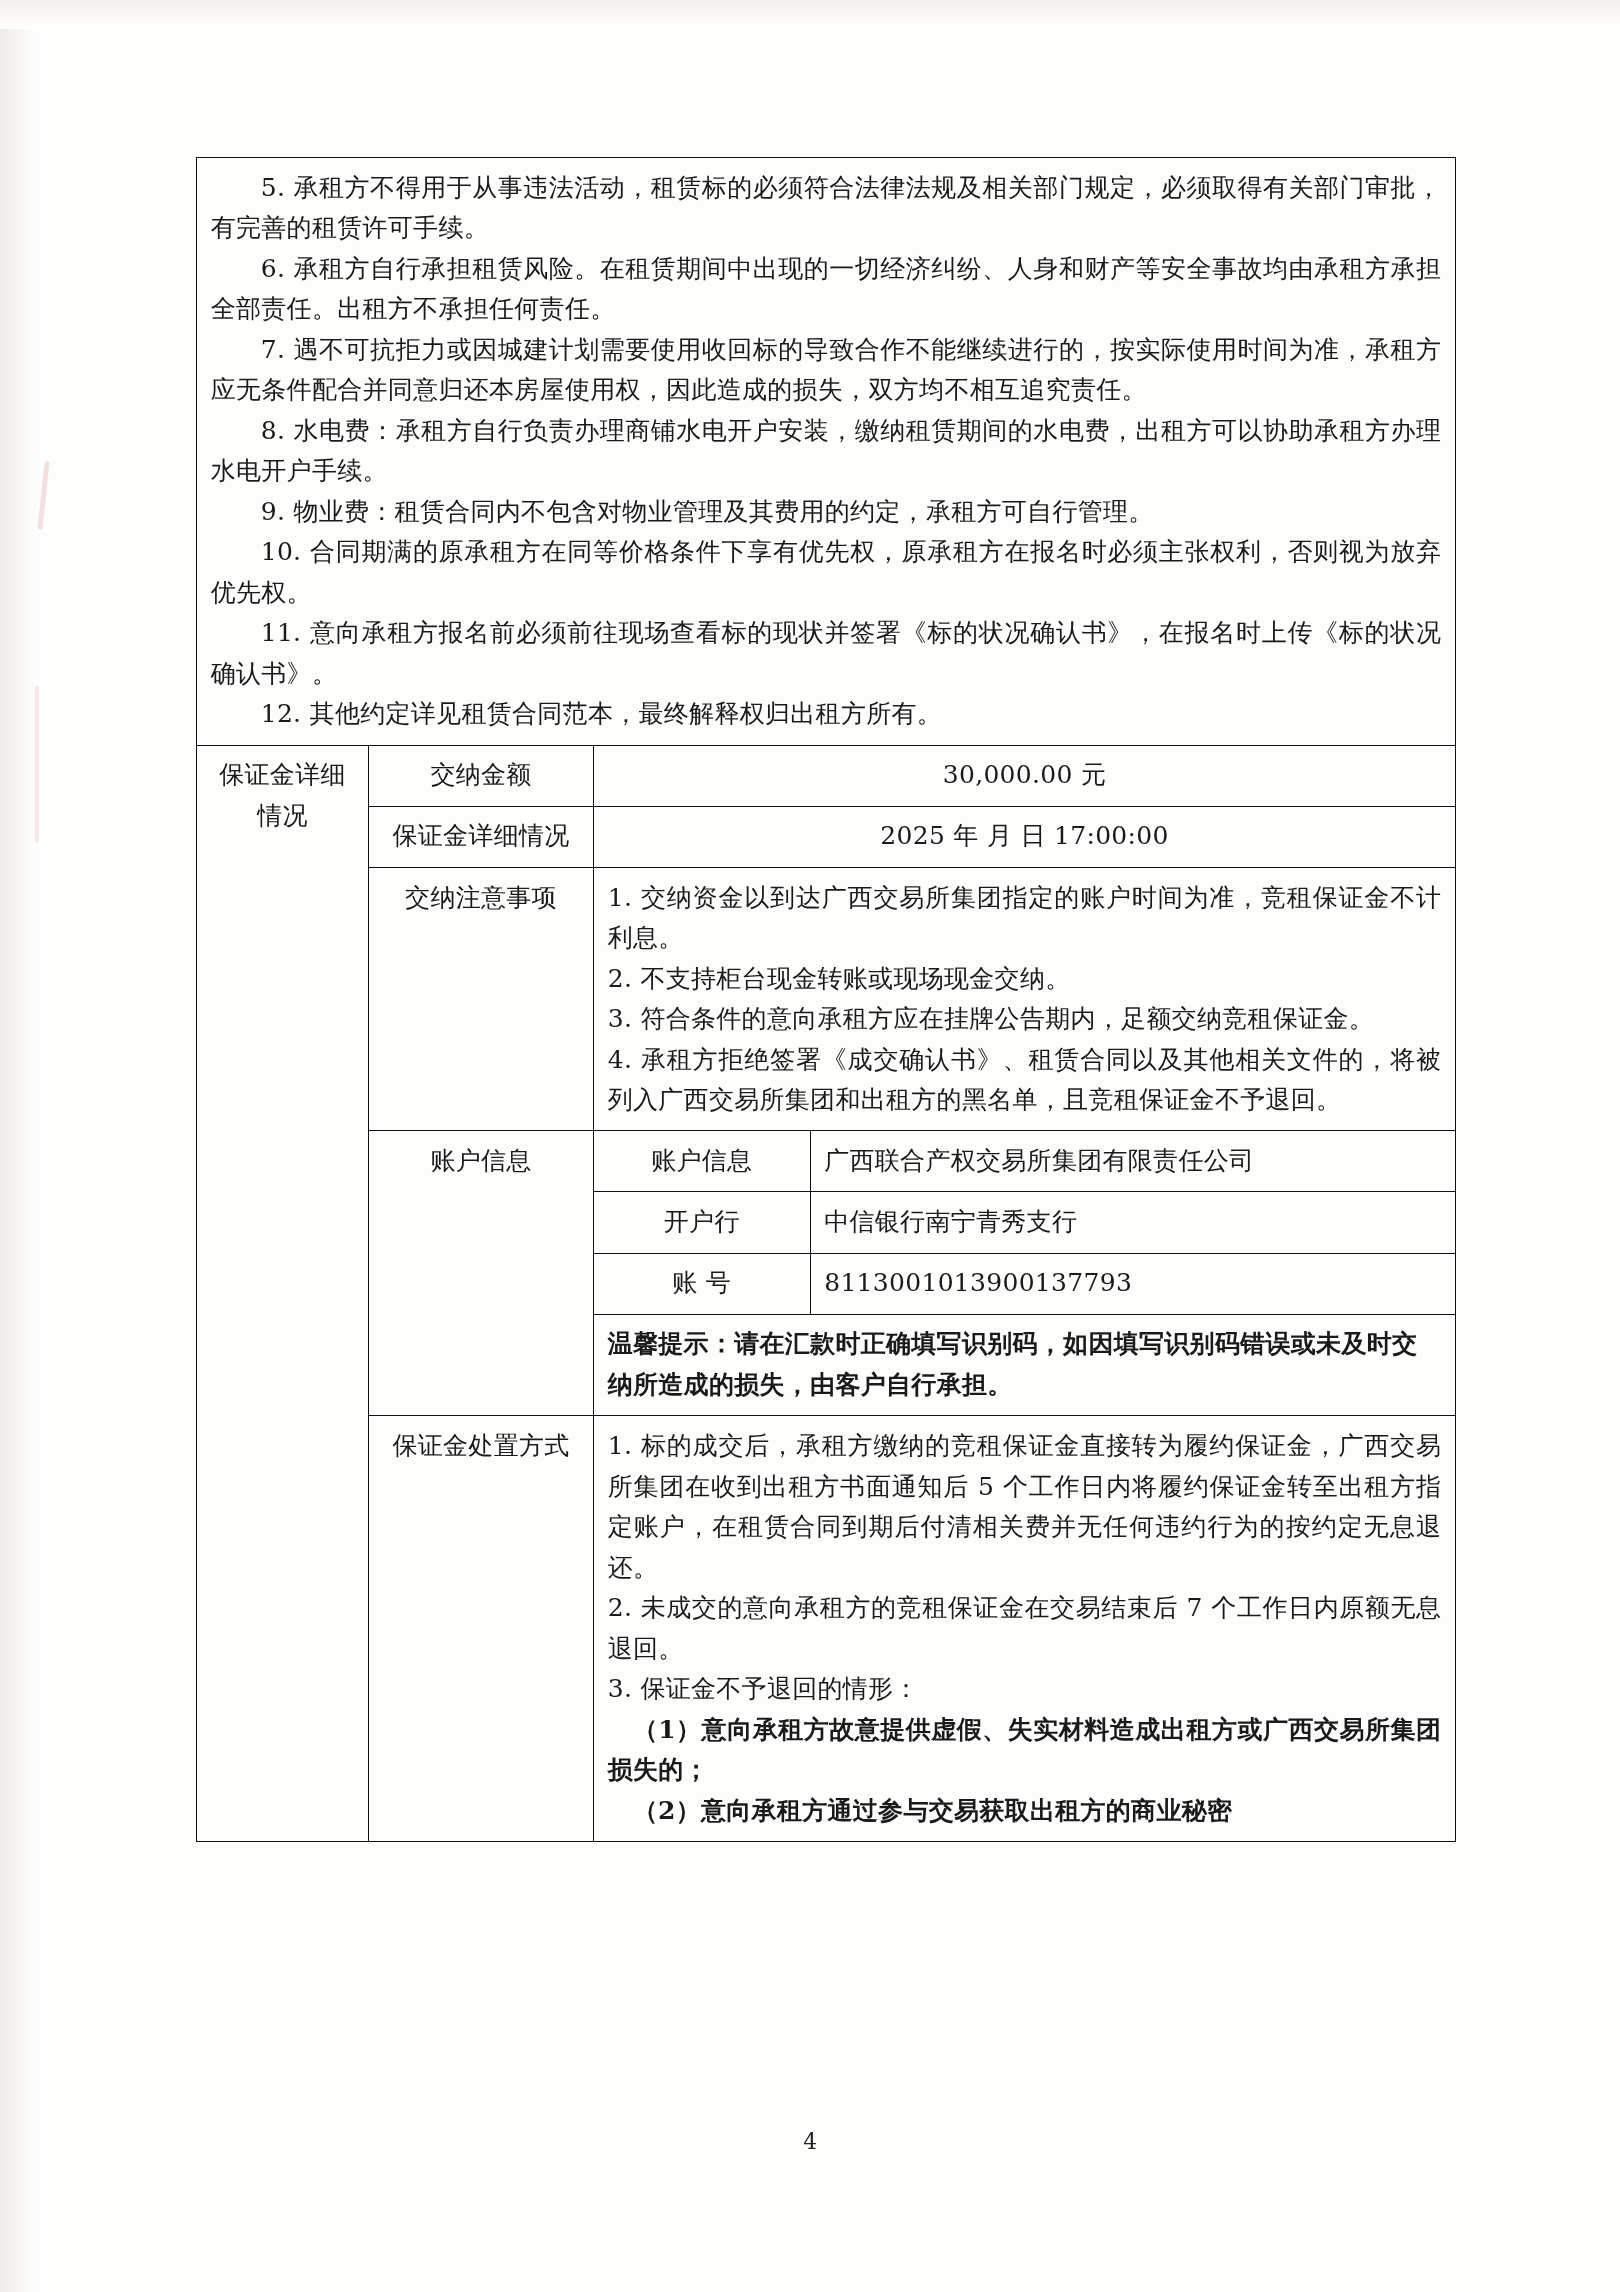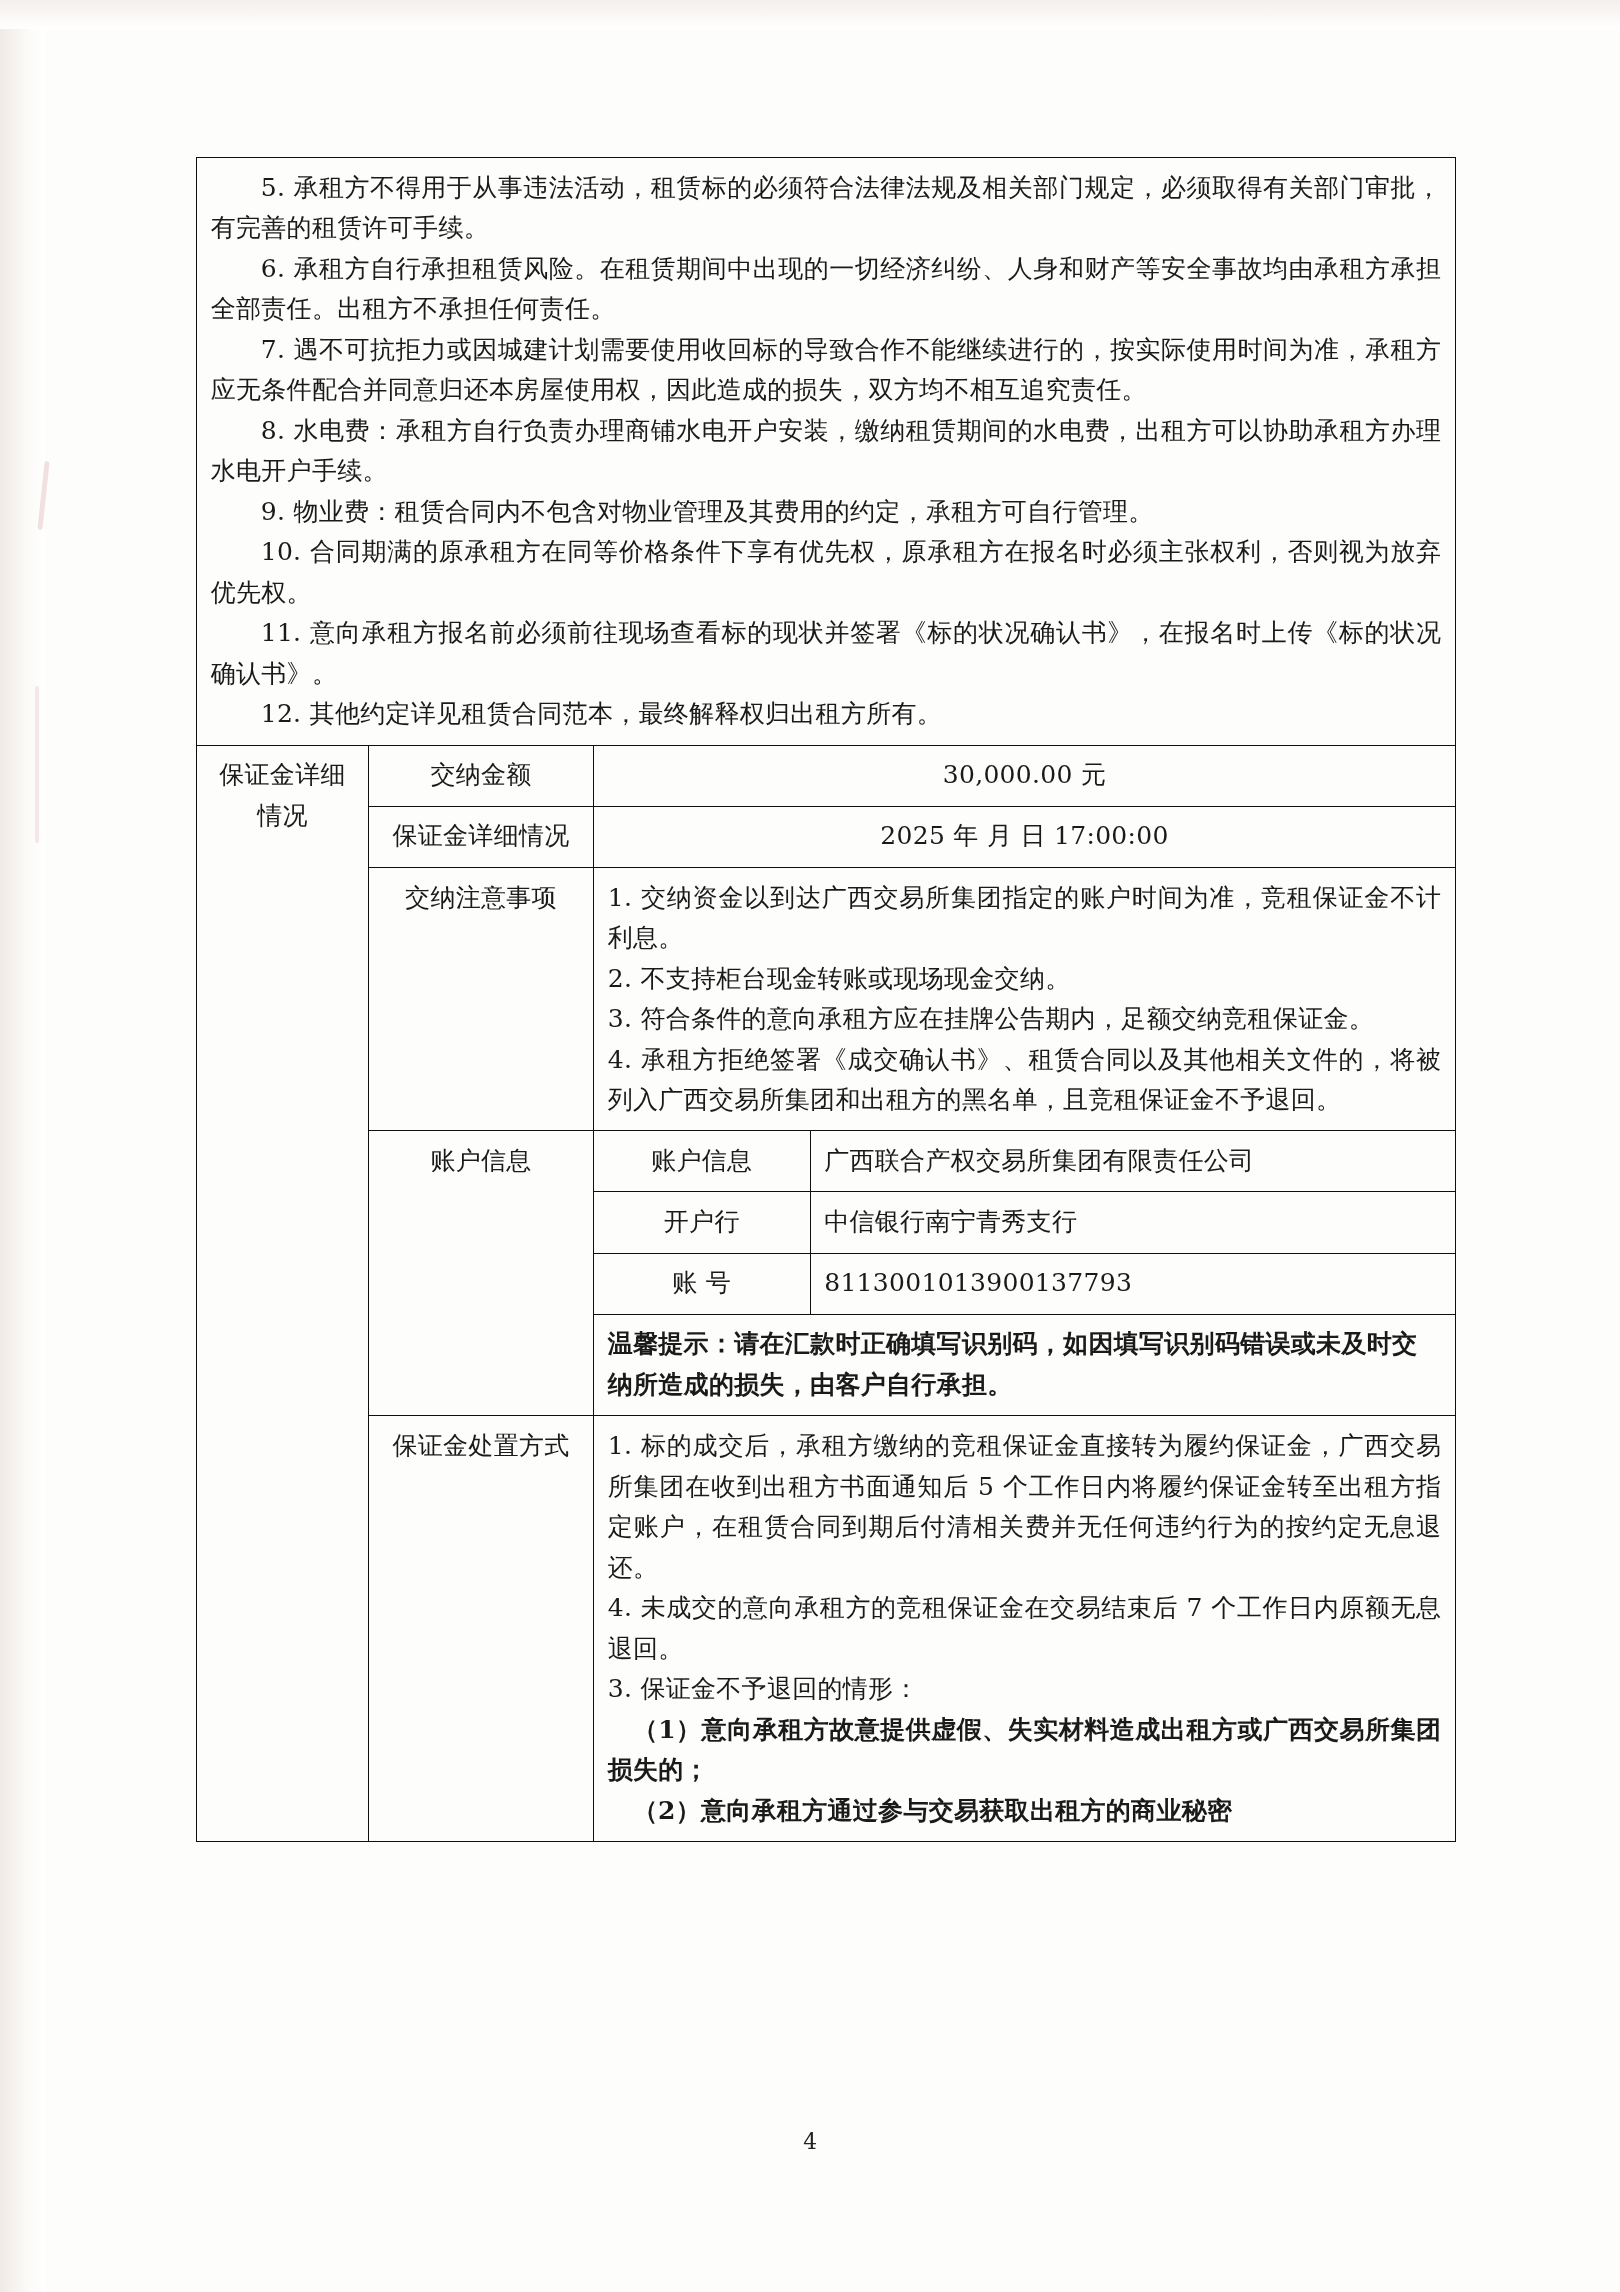--- a/index.html
+++ b/index.html
@@ -206,21 +206,21 @@
               </tr>
             </tbody>
           </table>
         </td>
       </tr>
 
       <tr>
         <td class="cell-center">保证金处置方式</td>
         <td class="list">
           <p>1. 标的成交后，承租方缴纳的竞租保证金直接转为履约保证金，广西交易所集团在收到出租方书面通知后 5 个工作日内将履约保证金转至出租方指定账户，在租赁合同到期后付清相关费并无任何违约行为的按约定无息退还。</p>
-          <p>4. 未成交的意向承租方的竞租保证金在交易结束后 7 个工作日内原额无息退回。</p>
+          <p>2. 未成交的意向承租方的竞租保证金在交易结束后 7 个工作日内原额无息退回。</p>
           <p>3. 保证金不予退回的情形：</p>
           <p class="ind">（1）意向承租方故意提供虚假、失实材料造成出租方或广西交易所集团损失的；</p>
           <p class="ind">（2）意向承租方通过参与交易获取出租方的商业秘密</p>
         </td>
       </tr>
     </tbody>
   </table>
 
   <div class="page-number">4</div>
 </div>

